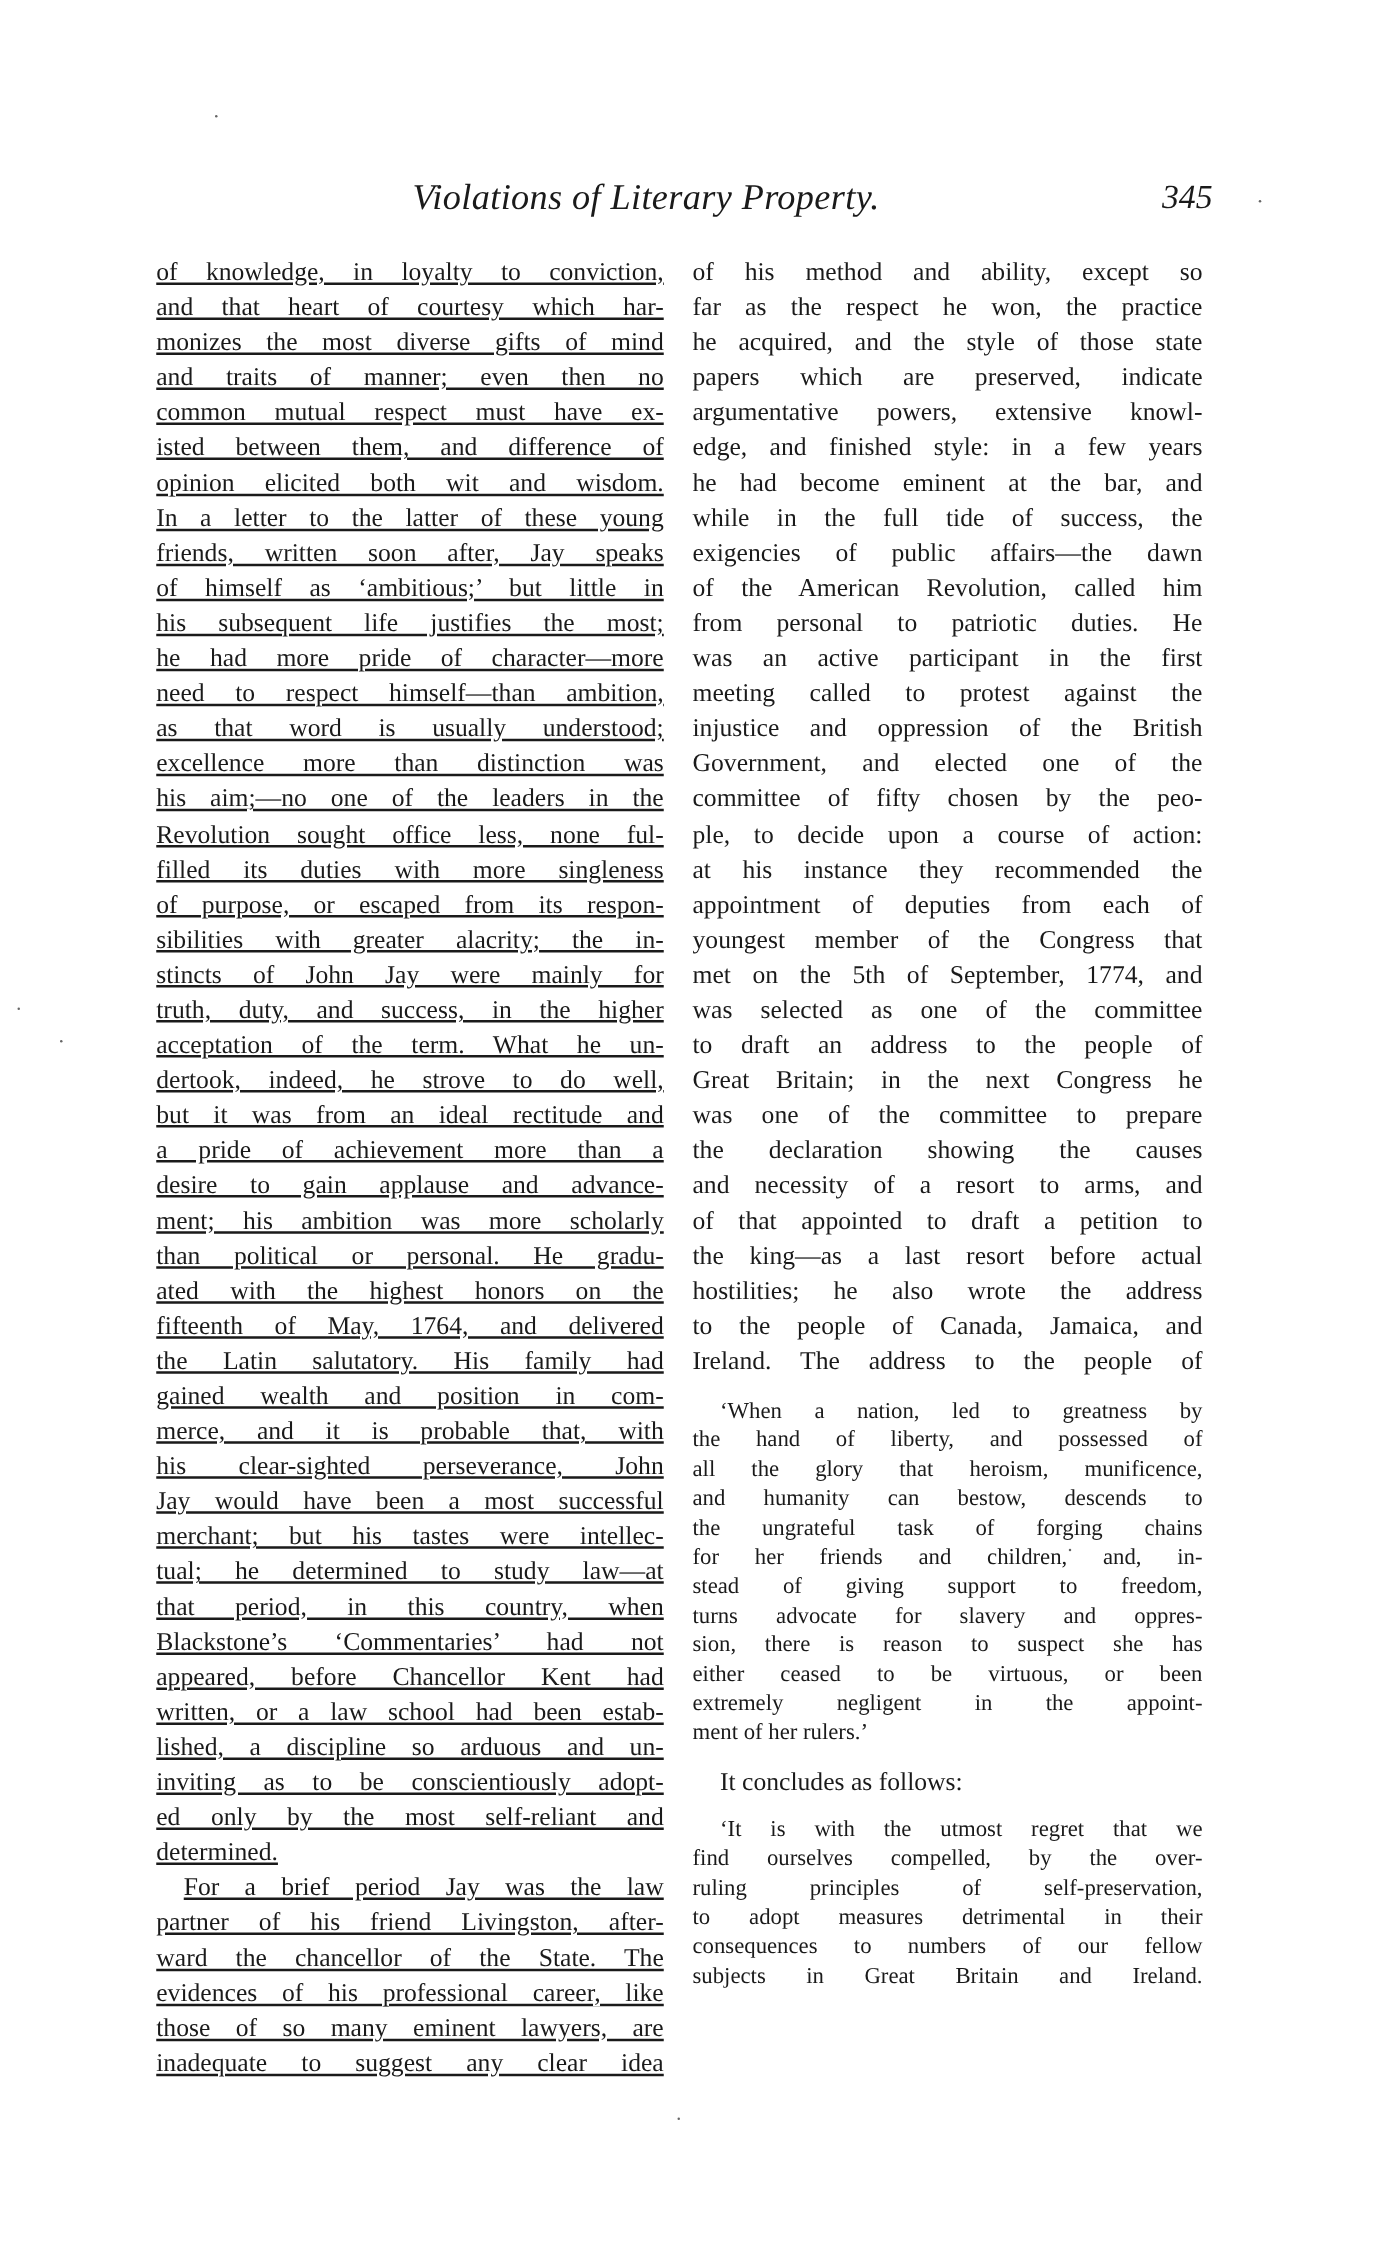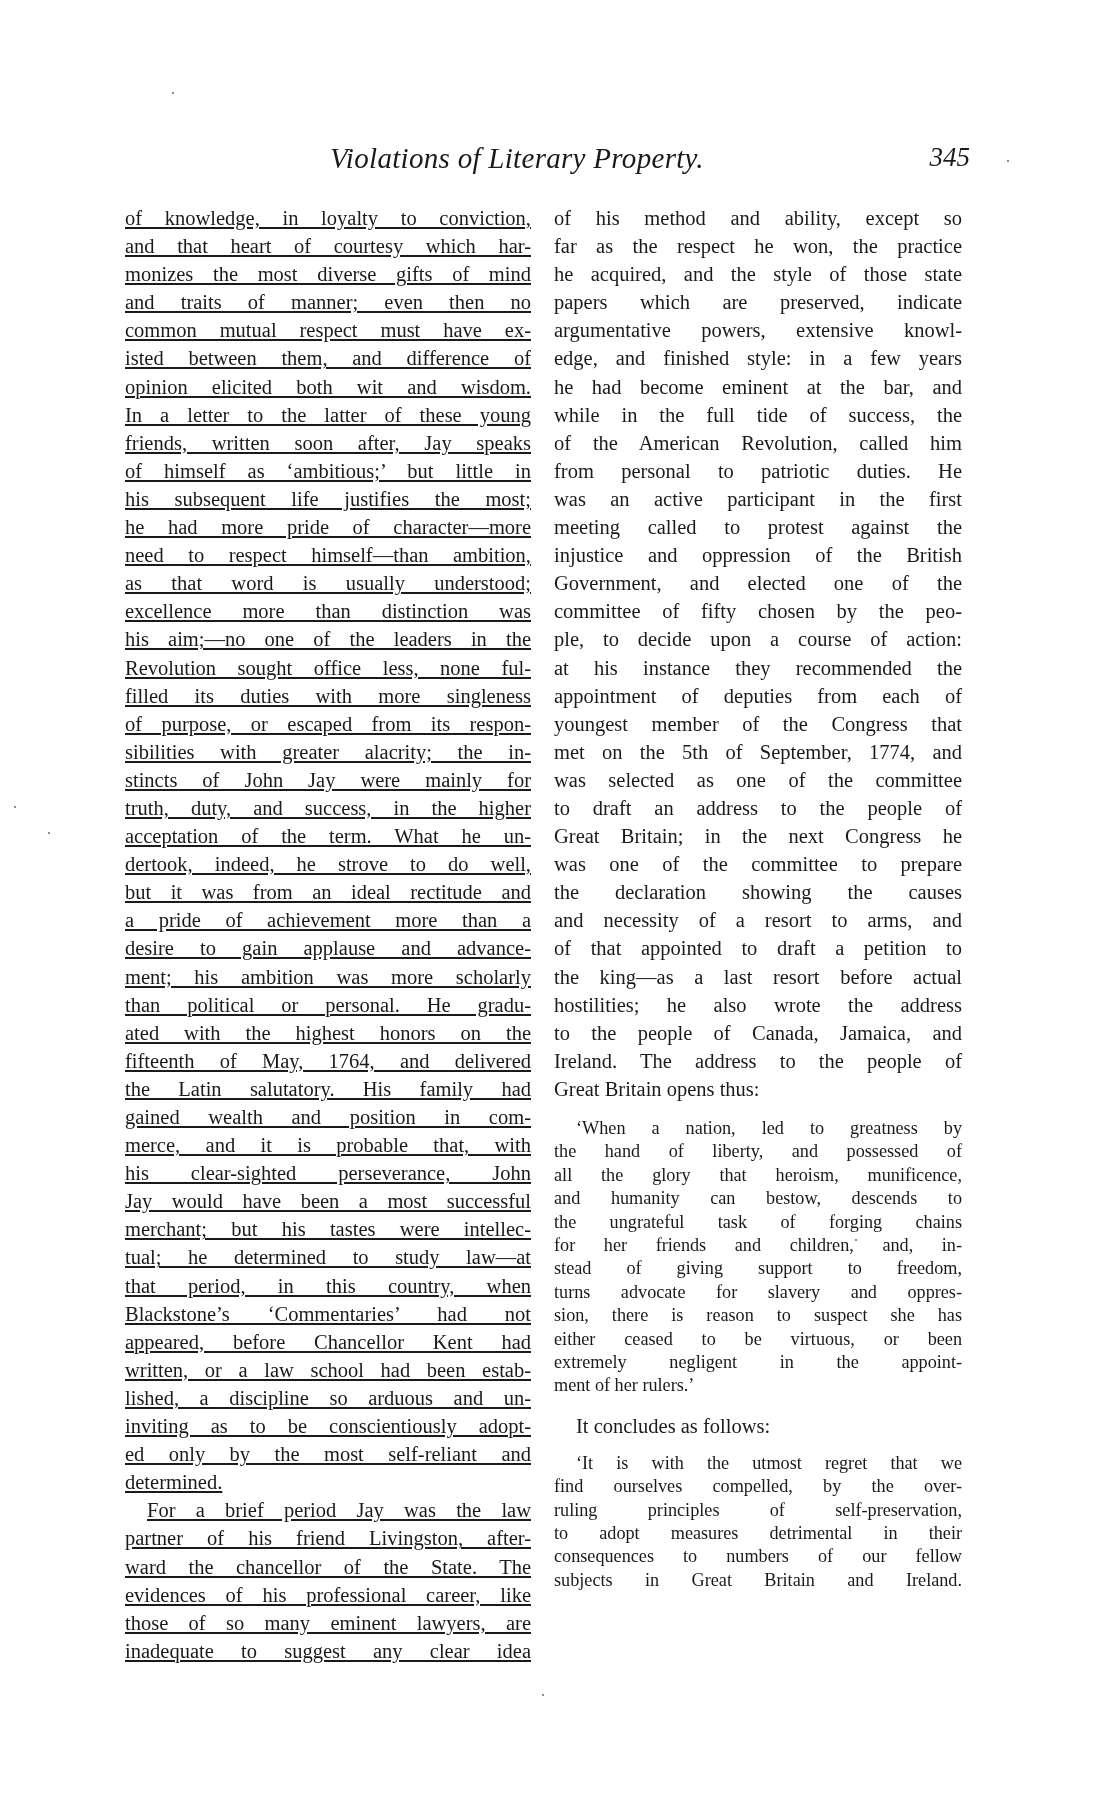--- a/index.html
+++ b/index.html
@@ -160,20 +160,21 @@
   <div class="column col-right">
     <div id="right-p1">
         <div class="line">of his method and ability, except so</div>
         <div class="line">far as the respect he won, the practice</div>
         <div class="line">he acquired, and the style of those state</div>
         <div class="line">papers which are preserved, indicate</div>
         <div class="line">argumentative powers, extensive knowl-</div>
         <div class="line">edge, and finished style: in a few years</div>
         <div class="line">he had become eminent at the bar, and</div>
         <div class="line">while in the full tide of success, the</div>
+        <div class="line">exigencies of public affairs—the dawn</div>
         <div class="line">of the American Revolution, called him</div>
         <div class="line">from personal to patriotic duties. He</div>
         <div class="line">was an active participant in the first</div>
         <div class="line">meeting called to protest against the</div>
         <div class="line">injustice and oppression of the British</div>
         <div class="line">Government, and elected one of the</div>
         <div class="line">committee of fifty chosen by the peo-</div>
         <div class="line">ple, to decide upon a course of action:</div>
         <div class="line">at his instance they recommended the</div>
         <div class="line">appointment of deputies from each of</div>
@@ -183,21 +184,20 @@
         <div class="line">to draft an address to the people of</div>
         <div class="line">Great Britain; in the next Congress he</div>
         <div class="line">was one of the committee to prepare</div>
         <div class="line">the declaration showing the causes</div>
         <div class="line">and necessity of a resort to arms, and</div>
         <div class="line">of that appointed to draft a petition to</div>
         <div class="line">the king—as a last resort before actual</div>
         <div class="line">hostilities; he also wrote the address</div>
         <div class="line">to the people of Canada, Jamaica, and</div>
         <div class="line">Ireland. The address to the people of</div>
-        <div class="line left">Great Britain opens thus:</div>
       </div>
     <div class="spacer-m"></div>
     <div class="quote" id="right-q1">
         <div class="line indent">‘When a nation, led to greatness by</div>
         <div class="line">the hand of liberty, and possessed of</div>
         <div class="line">all the glory that heroism, munificence,</div>
         <div class="line">and humanity can bestow, descends to</div>
         <div class="line">the ungrateful task of forging chains</div>
         <div class="line">for her friends and children, and, in-</div>
         <div class="line">stead of giving support to freedom,</div>

